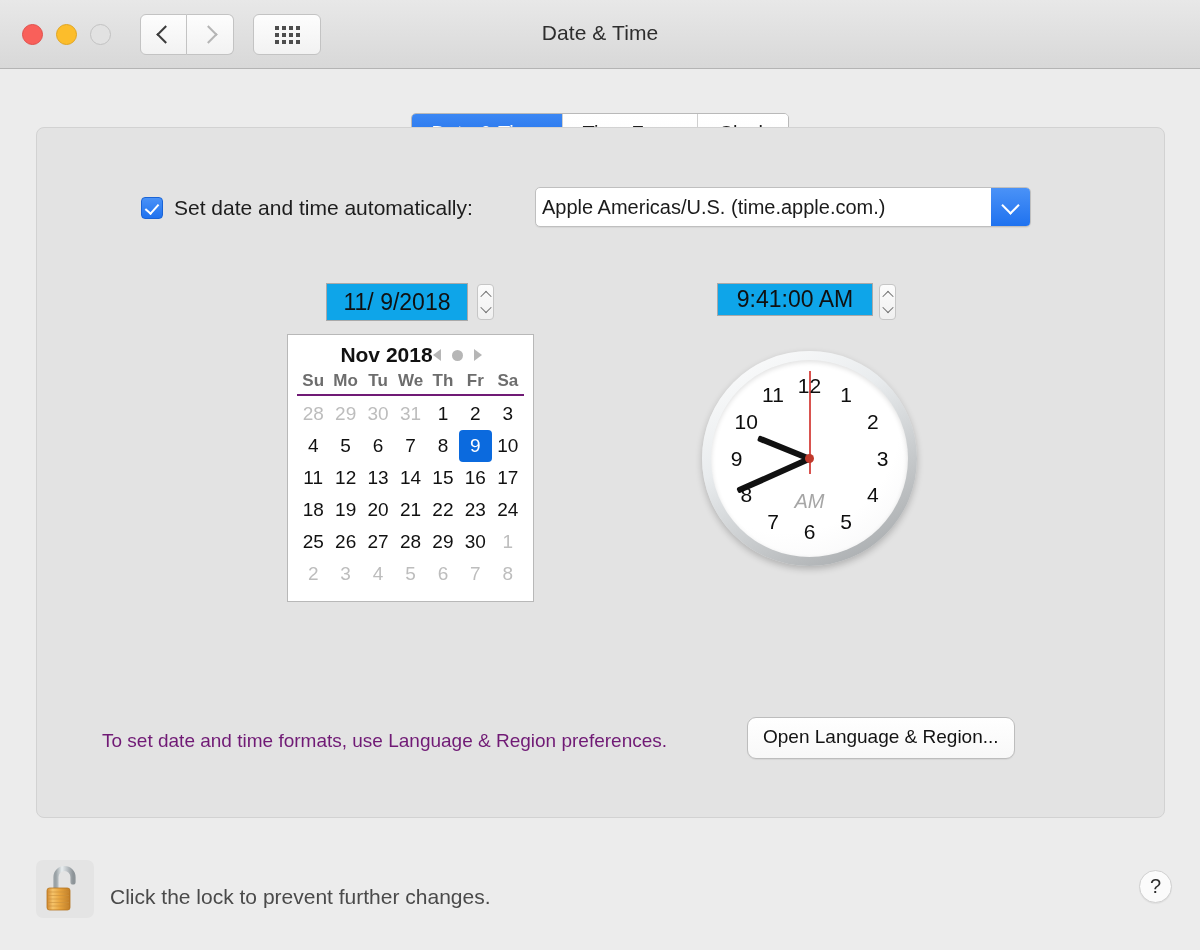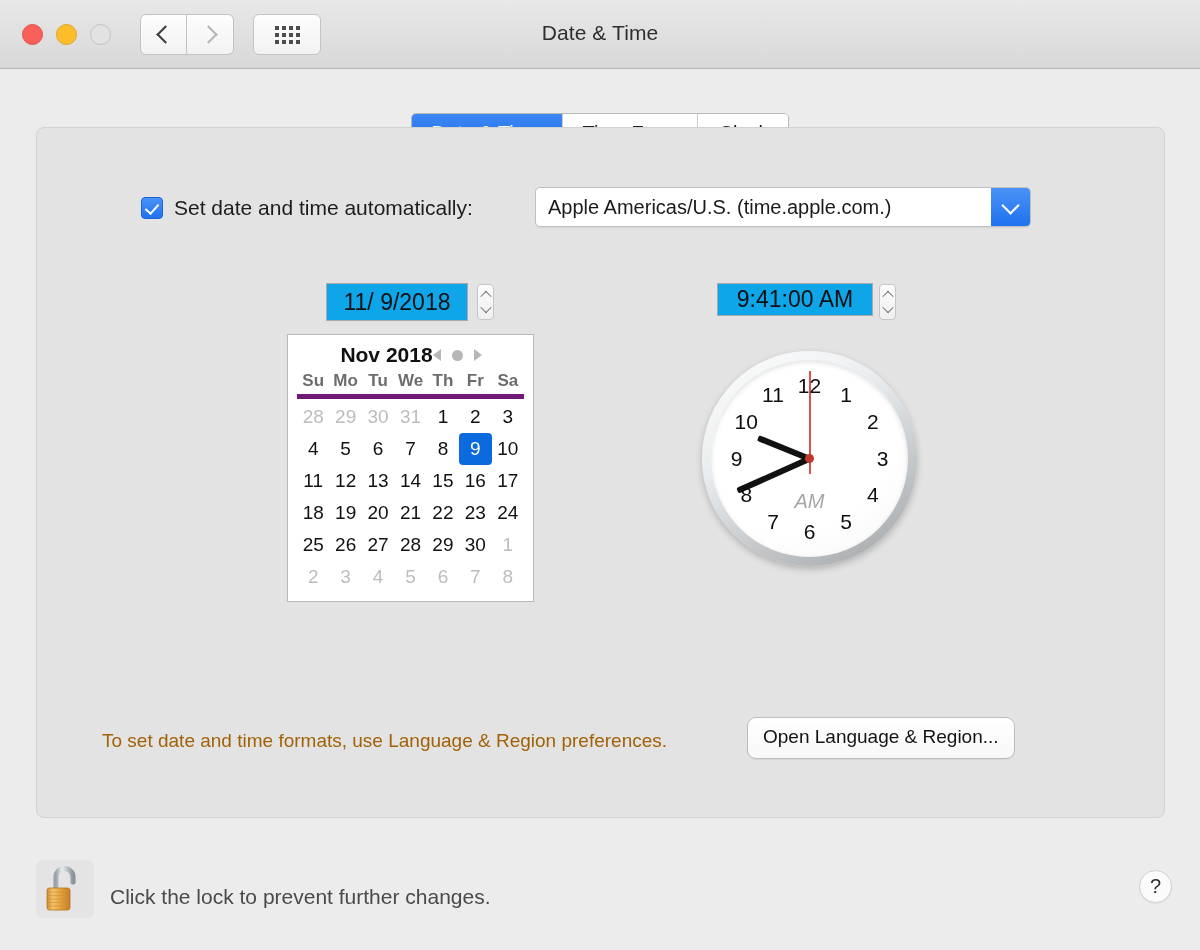--- a/index.html
+++ b/index.html
@@ -236,21 +236,21 @@
     height: 40px;
     background: #ffffff;
     border: 1px solid #bfbfbf;
     border-radius: 5px;
     box-sizing: border-box;
     display: flex;
     align-items: center;
     box-shadow: 0 1px 1px rgba(0,0,0,0.06);
   }
   .popup-value {
-    padding-left: 12px;
+    padding-left: 6px;
     font-size: 20px;
     color: #1b1b1b;
     flex: 1;
     white-space: nowrap;
     overflow: hidden;
   }
   .popup-arrow {
     width: 39px;
     height: 38px;
     margin: 0;
@@ -341,21 +341,21 @@
   .cal-prev { border-right: 8px solid #b6b6b6; }
   .cal-next { border-left: 8px solid #b6b6b6; }
   .cal-today {
     width: 11px; height: 11px;
     border-radius: 50%;
     background: #b6b6b6;
   }
   .cal-weekdays {
     display: grid;
     grid-template-columns: repeat(7, 1fr);
-    border-bottom: 5px solid #701a75;
+    border-bottom: 2px solid #701a75;
     padding-bottom: 3px;
     margin-top: 2px;
   }
   .cal-weekdays span {
     text-align: center;
     font-size: 17px;
     font-weight: bold;
     color: #6d6d6d;
   }
   .cal-grid {
@@ -457,21 +457,21 @@
     background: #c0392b;
     border-radius: 50%;
   }
 
   
   .note {
     position: absolute;
     left: 65px;
     top: 602px;
     font-size: 19px;
-    color: #a16207;
+    color: #701a75;
   }
   .note-btn {
     position: absolute;
     left: 710px;
     top: 589px;
     padding: 8px 15px 10px;
     background: linear-gradient(to bottom, #ffffff 0%, #f8f8f8 100%);
     border: 1px solid #bdbdbd;
     border-radius: 9px;
     font-size: 19px;

